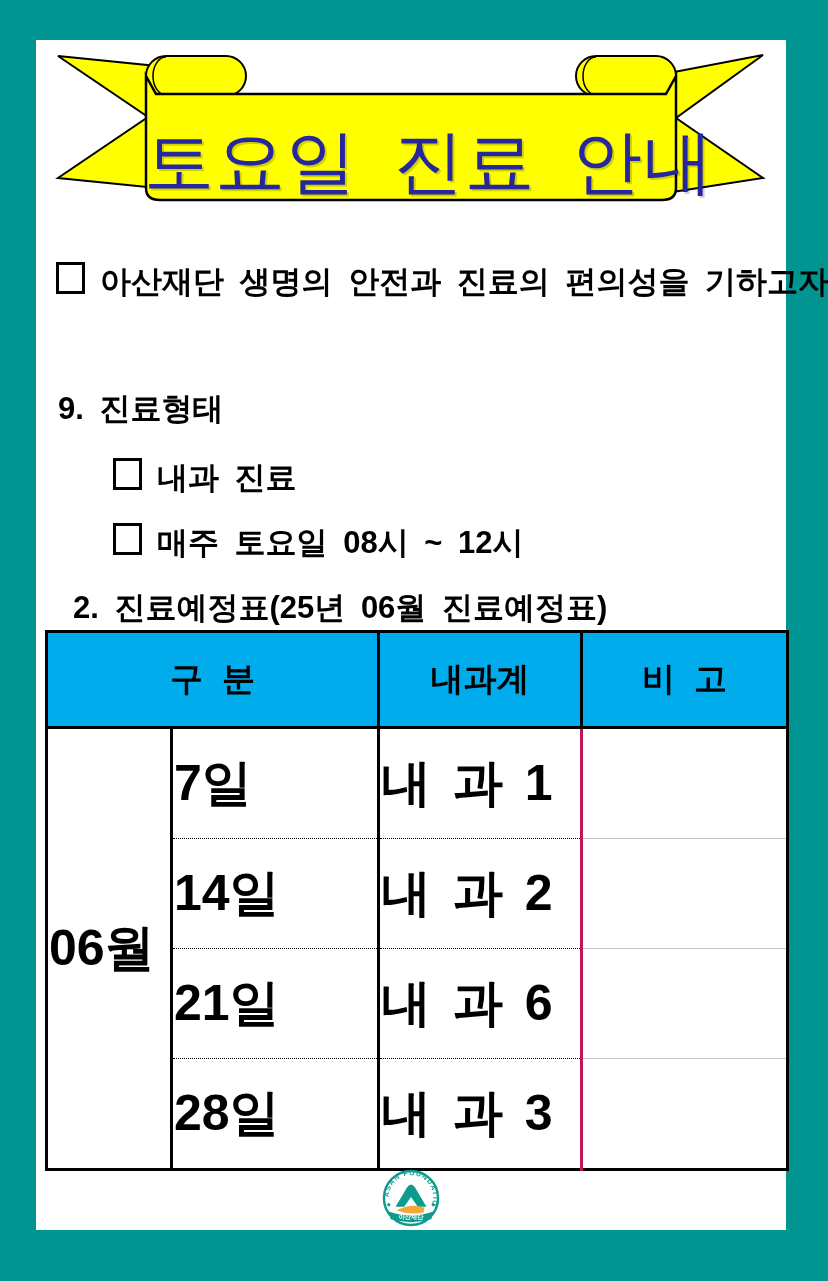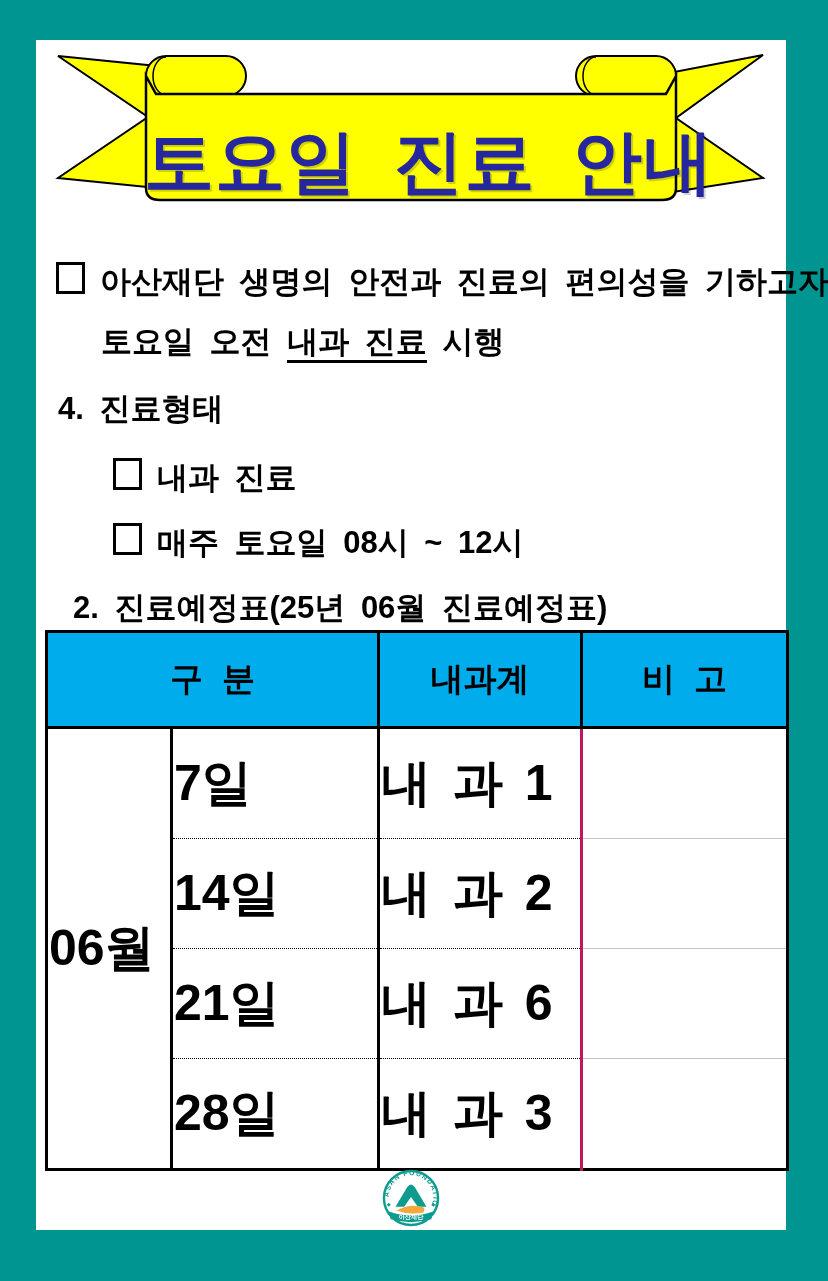--- a/index.html
+++ b/index.html
@@ -11,21 +11,21 @@
     overflow:hidden;
   }
   .page{
     position:absolute;left:36px;top:40px;width:750px;height:1190px;
     background:#ffffff;
   }
   
   .banner-wrap{position:absolute;left:18px;top:13px;width:714px;height:152px;}
   .banner-title{
     position:absolute;left:90px;right:90px;top:74px;
-    text-align:center;font-size:70px;line-height:1;font-weight:700;
+    text-align:center;font-size:70px;line-height:1;font-weight:400;
     color:var(--title-navy,#26269F);
     letter-spacing:1px;word-spacing:16px;
     text-shadow:2px 2px 0 rgba(0,0,0,0.18);
     white-space:nowrap;
   }
   
   .txt{
     position:absolute;color:#000;font-weight:900;font-size:31px;line-height:1.1;
     letter-spacing:0px;word-spacing:7px;white-space:nowrap;
   }
@@ -86,27 +86,22 @@
 
       <path d="M 92,23 L 92,135 Q 92,147 106,147 L 608,147 Q 622,147 622,135 L 622,23
                L 612,41 L 102,41 Z" fill="#FFFF00" stroke="#000" stroke-width="2.5"></path>
     </svg>
     <div class="banner-title">토요일 진료 안내</div>
   </div>
 
   <div class="txt" style="left:20px;top:222px;">
     <span class="chk"></span><span>아산재단 생명의 안전과 진료의 편의성을 기하고자</span>
   </div>
-  <div class="txt" style="left:65px;top:285px;">
-    <span>토요일 오전</span>
-    <span class="u">내과 진료</span>
-    <span>시행</span>
-  </div>
 
-  <div class="txt" style="left:22px;top:352px;">4. 진료형태</div>
+  <div class="txt" style="left:22px;top:352px;">9. 진료형태</div>
   <div class="txt" style="left:77px;top:418px;">
     <span class="chk"></span><span>내과 진료</span>
   </div>
   <div class="txt" style="left:77px;top:483px;">
     <span class="chk"></span><span>매주 토요일 08시 ~ 12시</span>
   </div>
 
   <div class="txt" style="left:22px;top:551px;margin-left:15px;">2. 진료예정표(25년 06월 진료예정표)</div>
 
   <table class="sched">

